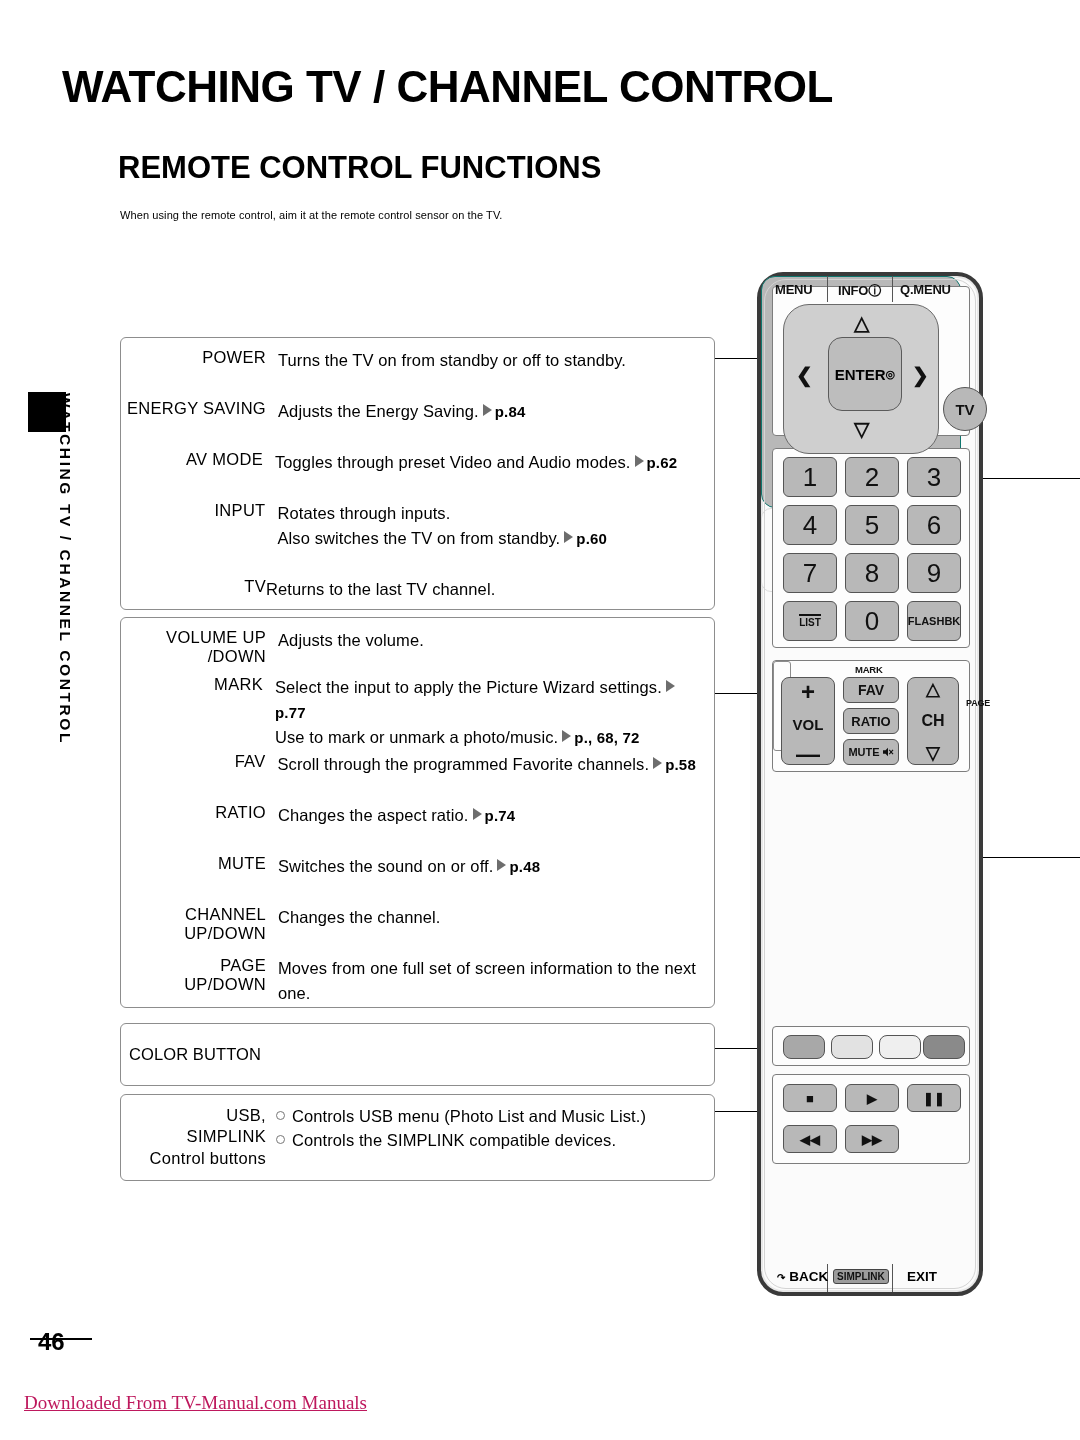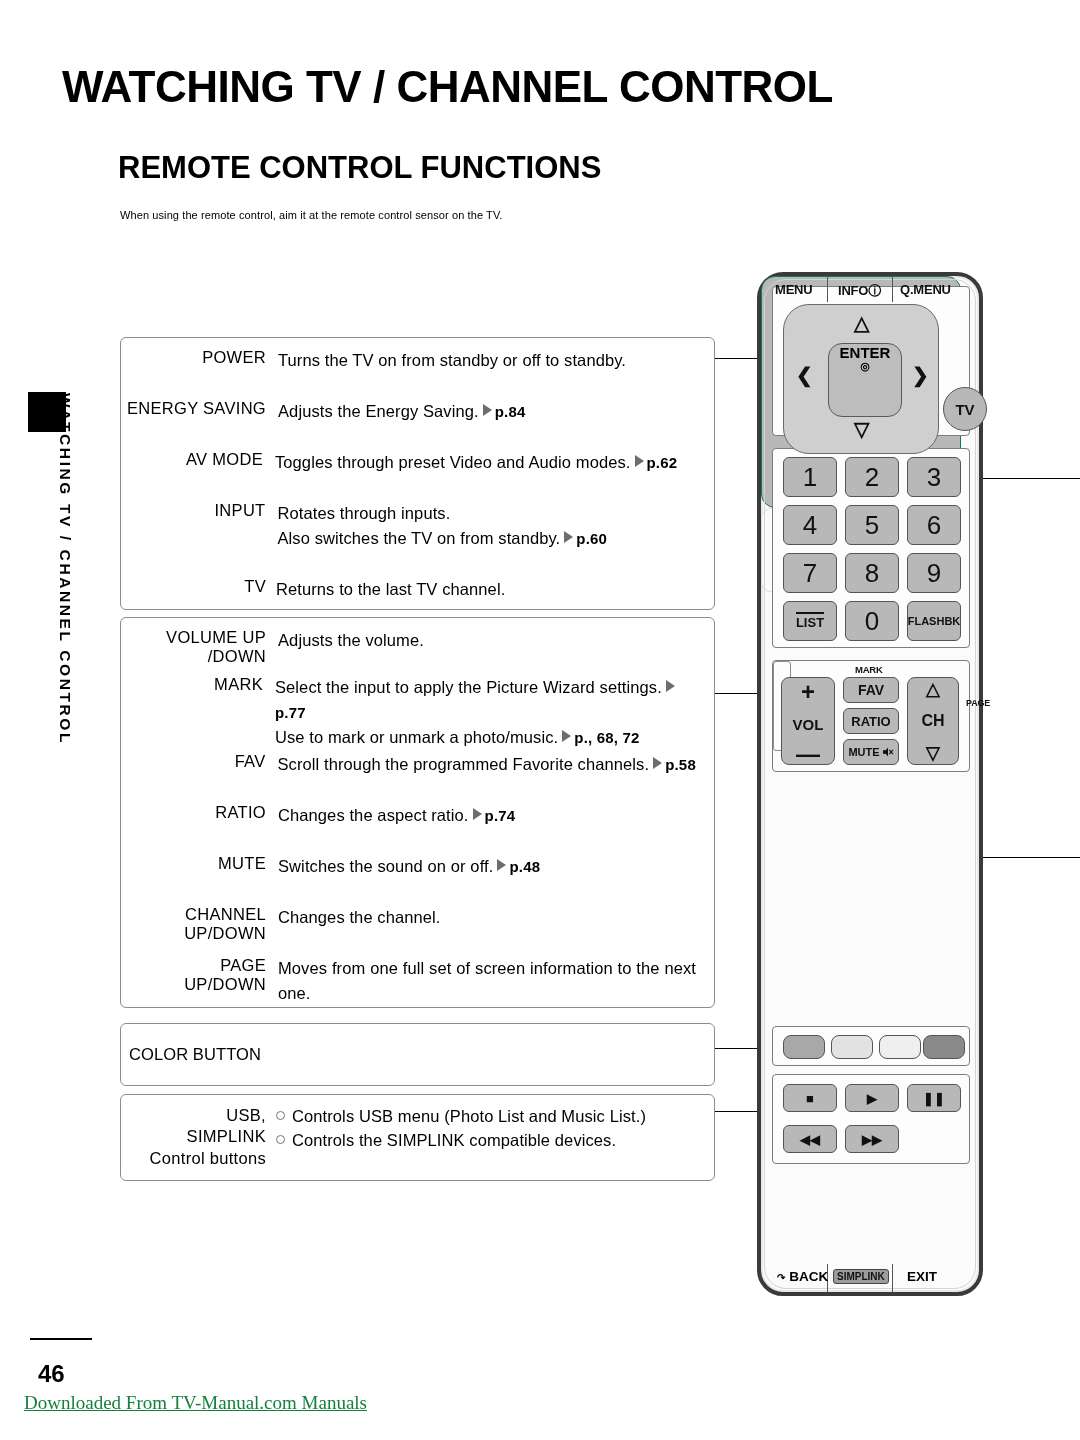--- a/index.html
+++ b/index.html
@@ -133,21 +133,21 @@
   #lbl-energy{left:23px;top:85px;}
   #lbl-avmode{left:71px;top:85px;}
   #lbl-input{left:126px;top:85px;}
   #lbl-saving{left:22px;top:146px;}
 
   
   #panel-num{left:11px;top:172px;width:198px;height:200px;border-radius:4px;}
   .numbtn{width:54px;height:40px;border-radius:7px;font-size:26px;font-weight:normal;}
   .numrow1{top:8px;} .numrow2{top:56px;} .numrow3{top:104px;} .numrow4{top:152px;}
   .numcol1{left:10px;} .numcol2{left:72px;} .numcol3{left:134px;}
-  .smallbtn{font-size:13px;font-weight:bold;}
+  .smallbtn{font-size:10px;font-weight:bold;}
 
   
   #panel-vol{left:11px;top:384px;width:198px;height:112px;border-radius:4px;}
   #btn-vol{left:8px;top:16px;width:54px;height:88px;border-radius:8px;flex-direction:column;justify-content:space-between;padding:4px 0;}
   #btn-fav{left:70px;top:16px;width:56px;height:26px;border-radius:6px;font-size:14px;}
   #btn-ratio{left:70px;top:47px;width:56px;height:26px;border-radius:6px;font-size:13px;}
   #btn-mute{left:70px;top:78px;width:56px;height:26px;border-radius:6px;font-size:11px;}
   #btn-ch{left:134px;top:16px;width:52px;height:88px;border-radius:8px;flex-direction:column;justify-content:space-between;padding:3px 0;}
   #lbl-mark{left:82px;top:3px;}
   #panel-page{left:190px;top:16px;width:16px;height:88px;border:1px solid #8c8c8c;border-radius:3px;background:#fdfdfd;}
@@ -157,23 +157,23 @@
   #panel-menu{left:11px;top:508px;width:198px;height:230px;border-radius:14px;background:#b8b8b8;border:1px solid #0f766e;}
   .mtop{position:absolute;top:6px;font-size:13px;font-weight:bold;}
   #lbl-menu{left:14px;}
   #lbl-info{left:77px;}
   #lbl-qmenu{left:139px;}
   #panel-dpad{
     position:absolute;left:22px;top:28px;width:154px;height:148px;
     background:#cfcfcf;border-radius:26px;border:1px solid #6a6a6a;
   }
   #btn-enter{
-    position:absolute;left:44px;top:38px;width:72px;height:72px;
+    position:absolute;left:44px;top:32px;width:72px;height:72px;
     background:#bdbdbd;border:1px solid #5a5a5a;border-radius:14px;
-    display:flex;flex-direction:column;align-items:center;
+    display:flex;flex-direction:row;align-items:center;justify-content:center;
     font-size:15px;font-weight:bold;
   }
   .arrow{position:absolute;font-size:20px;font-weight:bold;color:#111;}
   #arr-up{left:70px;top:6px;}
   #arr-down{left:70px;top:112px;}
   #arr-left{left:12px;top:58px;}
   #arr-right{left:128px;top:58px;}
   .mbot{position:absolute;bottom:8px;font-size:13.5px;font-weight:bold;}
   #lbl-back{left:16px;}
   #lbl-simplink{left:72px;font-size:10px;border:1px solid #444;border-radius:3px;padding:1px 3px;background:#9c9c9c;color:#111;}
@@ -182,25 +182,25 @@
 
   
   #panel-color{left:11px;top:750px;width:198px;height:40px;border-radius:4px;}
   .colbtn{top:8px;width:40px;height:22px;border-radius:8px;border:1px solid #555;position:absolute;}
   #panel-media{left:11px;top:798px;width:198px;height:90px;border-radius:4px;}
   .mediabtn{width:54px;height:28px;border-radius:9px;font-size:13px;}
   #panel-blank{left:23px;top:898px;width:174px;height:82px;border:1px solid #dcdcdc;border-radius:10px;background:#fbfbfb;}
 
   
   #footer-rule{position:absolute;left:30px;top:1338px;width:62px;height:2px;background:#000;}
-  #page-number{position:absolute;left:38px;top:1360px;font-size:24px;font-weight:bold;text-align:right;}
+  #page-number{position:absolute;left:38px;top:1328px;font-size:24px;font-weight:bold;text-align:right;}
   #footer-link{
     position:absolute;left:24px;top:1392px;
     font-family:"Liberation Serif", serif;
-    font-size:19px;color:#15803d;text-decoration:underline;white-space:nowrap;
+    font-size:19px;color:#be185d;text-decoration:underline;white-space:nowrap;
   }
 </style>
 </head>
 <body>
 
 <div class="page">
 
   <div id="main-title">WATCHING TV / CHANNEL CONTROL</div>
   <div id="section-title">REMOTE CONTROL FUNCTIONS</div>
   <div id="intro-text">When using the remote control, aim it at the remote control sensor on the TV.</div>
@@ -229,21 +229,21 @@
     </div>
     <div class="row" style="left:0;top:163px;width:575px;">
       <div class="lbl" style="width:145px;">INPUT</div>
       <div class="desc" style="margin-left:12px;width:420px;">
         <div><span>Rotates through inputs.</span></div>
         <div><span>Also switches the TV on from standby.</span><span class="tri"></span><span class="pg">p.60</span></div>
       </div>
     </div>
     <div class="row" style="left:0;top:239px;width:575px;">
       <div class="lbl" style="width:145px;">TV</div>
-      <div class="desc" style="margin-left:10px;width:410px;">
+      <div class="desc" style="margin-left:0;width:410px;">
         <span>Returns to the last TV channel.</span>
       </div>
     </div>
   </div>
 
   <div class="desc-box" id="box-2">
     <div class="row" style="left:0;top:10px;width:575px;">
       <div class="lbl" style="width:145px;">VOLUME UP
 /DOWN</div>
       <div class="desc" style="margin-left:12px;width:410px;">

